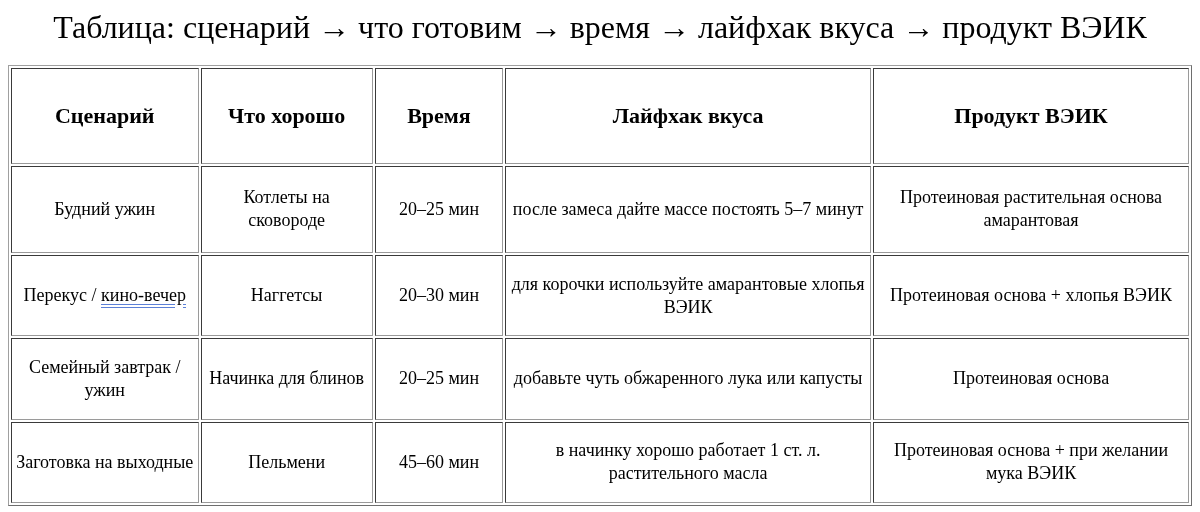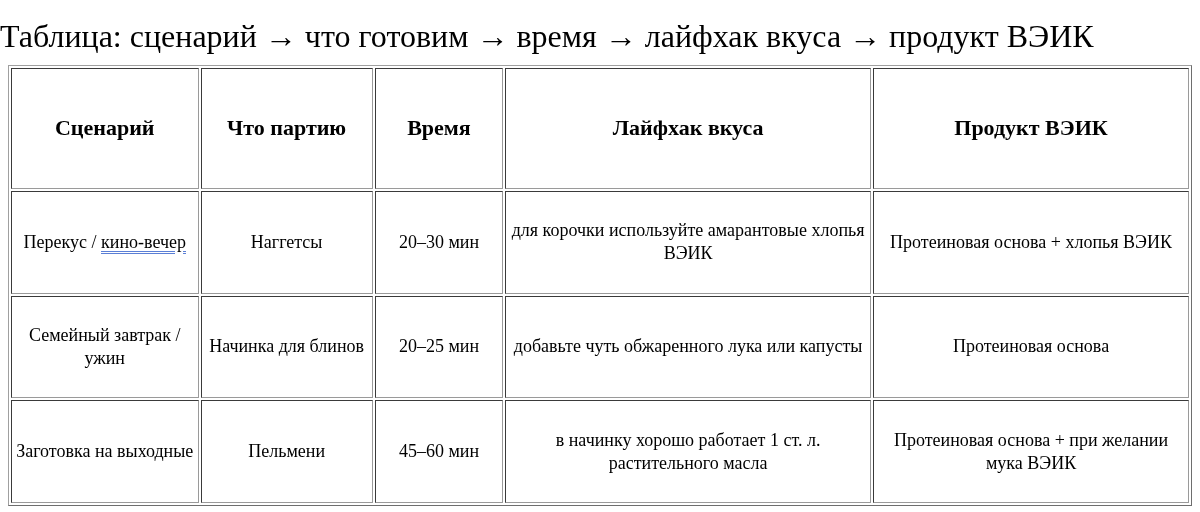--- a/index.html
+++ b/index.html
@@ -8,22 +8,23 @@
       background: #ffffff;
       width: 1200px;
       height: 512px;
       overflow: hidden;
       font-family: "Liberation Serif", "DejaVu Serif", serif;
       color: #000;
     }
     .title {
       position: absolute;
       left: 0;
-      top: 18px;
+      top: 9px;
       width: 1200px;
+      text-align: center;
       font-size: 32px;
       line-height: 36px;
       margin: 0;
       font-weight: normal;
     }
     table.main {
       position: absolute;
       left: 8px;
       top: 65px;
       width: 1184px;
@@ -76,24 +77,31 @@
   <colgroup>
     <col class="c1">
       <col class="c2">
       <col class="c3">
       <col class="c4">
       <col class="c5">
   </colgroup>
   <tbody>
       <tr class="h">
     <th>Сценарий</th>
-    <th>Что партию</th>
+    <th>Что хорошо</th>
     <th>Время</th>
     <th>Лайфхак вкуса</th>
     <th>Продукт ВЭИК</th>
+  </tr>
+  <tr class="r1">
+    <td>Будний ужин</td>
+    <td>Котлеты на сковороде</td>
+    <td>20–25 мин</td>
+    <td>после замеса дайте массе постоять 5–7 минут</td>
+    <td>Протеиновая растительная основа амарантовая</td>
   </tr>
   <tr class="r2">
     <td><span>Перекус / </span><span class="spell">кино-вечер</span></td>
     <td>Наггетсы</td>
     <td>20–30 мин</td>
     <td>для корочки используйте амарантовые хлопья ВЭИК</td>
     <td>Протеиновая основа + хлопья ВЭИК</td>
   </tr>
   <tr class="r3">
     <td>Семейный завтрак / ужин</td>

